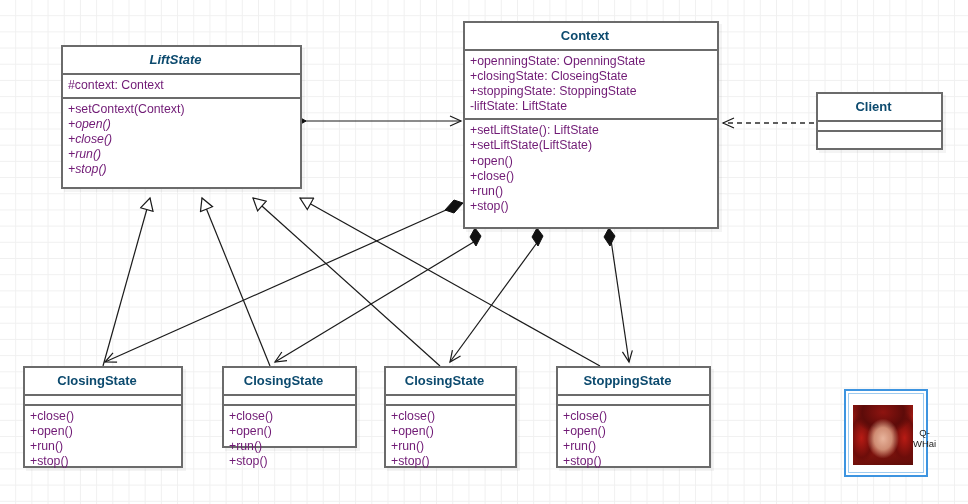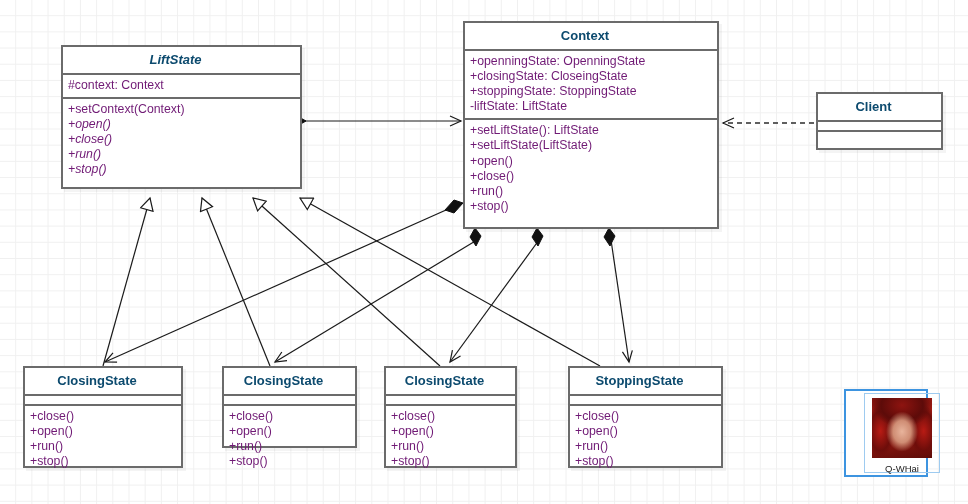--- a/index.html
+++ b/index.html
@@ -76,23 +76,22 @@
     padding: 2px;
     z-index: 8;
   }
   #avatar-inner {
     border: 1px solid #9ecbf0;
     width: 100%;
     height: 100%;
     box-sizing: border-box;
     padding: 4px 4px 0 4px;
     display: flex;
-    flex-direction: column;
+    flex-direction: row;
     align-items: center;
-    margin-left: 16px;
   }
   #avatar-img {
     width: 60px;
     height: 60px;
     background:
       radial-gradient(ellipse 16px 20px at 50% 56%, #e8b49c 0%, #cf8d74 55%, rgba(160,60,40,0) 100%),
       radial-gradient(ellipse 30px 22px at 50% 12%, #8e1410 0%, #5d0b09 70%, rgba(60,8,6,0) 100%),
       radial-gradient(ellipse 14px 26px at 14% 55%, #b81b14 0%, #6d0d0a 75%, rgba(60,8,6,0) 100%),
       radial-gradient(ellipse 14px 26px at 86% 55%, #b81b14 0%, #6d0d0a 75%, rgba(60,8,6,0) 100%),
       linear-gradient(170deg, #7e110d 0%, #a81d14 40%, #5e0c08 100%);
@@ -241,21 +240,21 @@
     <div class="cls-compartment empty"></div>
     <div class="cls-divider"></div>
     <div class="cls-compartment">
       <div class="member">+close()</div>
       <div class="member">+open()</div>
       <div class="member">+run()</div>
       <div class="member">+stop()</div>
     </div>
   </div>
 
-  <div class="uml-class" id="box-stoppingstate" style="left:556px; top:366px; width:155px; height:102px;margin-left:12px;">
+  <div class="uml-class" id="box-stoppingstate" style="left:556px; top:366px; width:155px; height:102px;">
     <div class="cls-title">StoppingState</div>
     <div class="cls-divider"></div>
     <div class="cls-compartment empty"></div>
     <div class="cls-divider"></div>
     <div class="cls-compartment">
       <div class="member">+close()</div>
       <div class="member">+open()</div>
       <div class="member">+run()</div>
       <div class="member">+stop()</div>
     </div>

